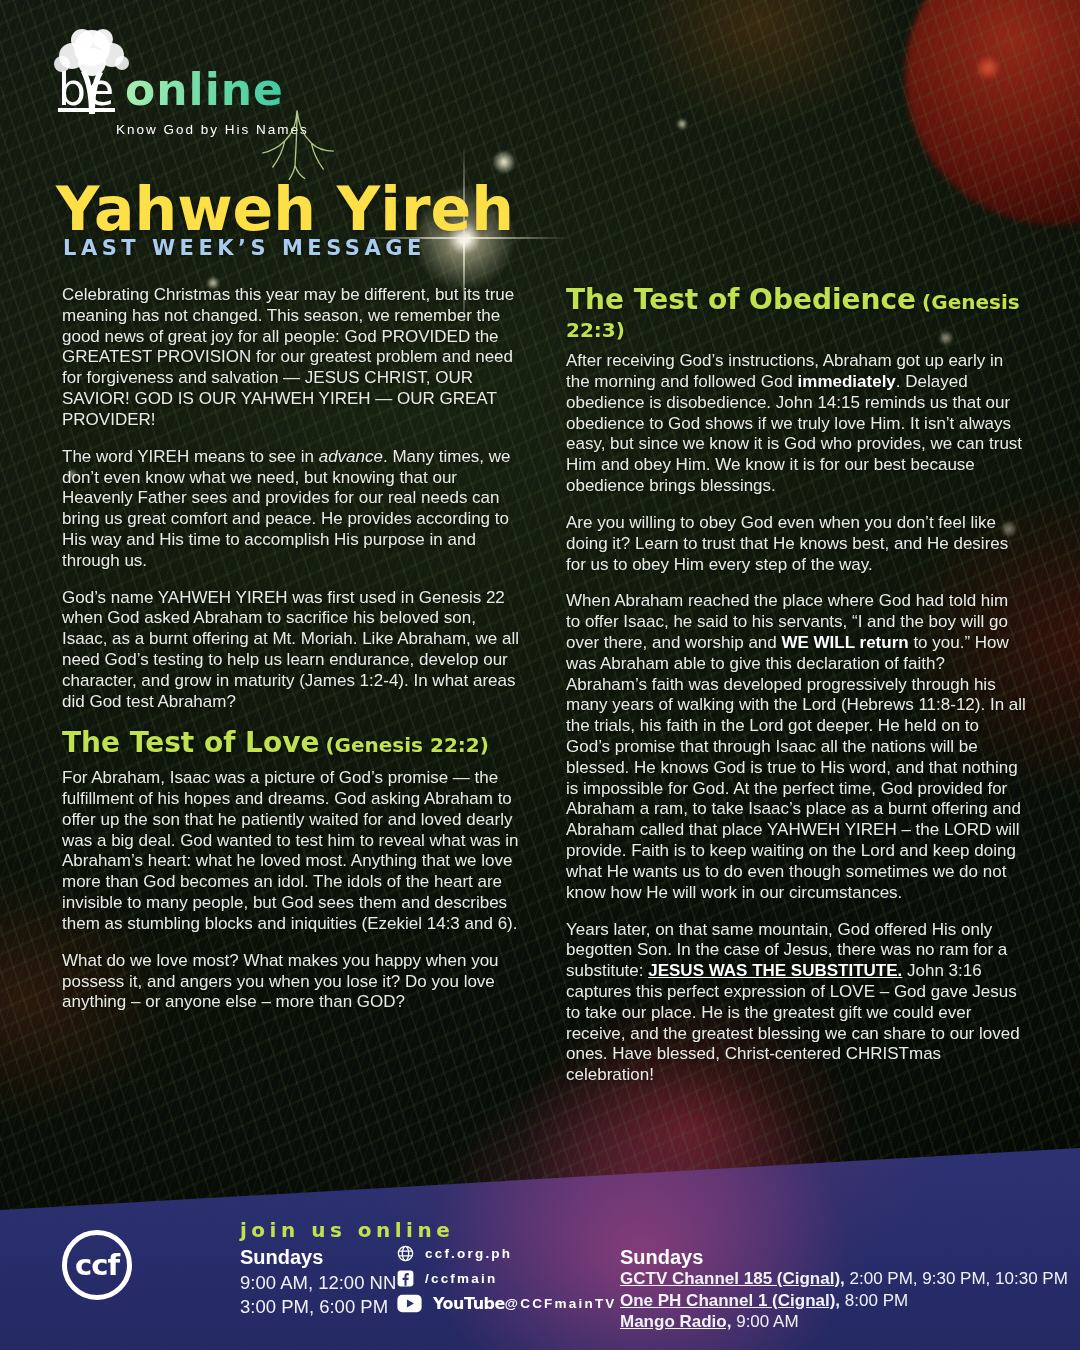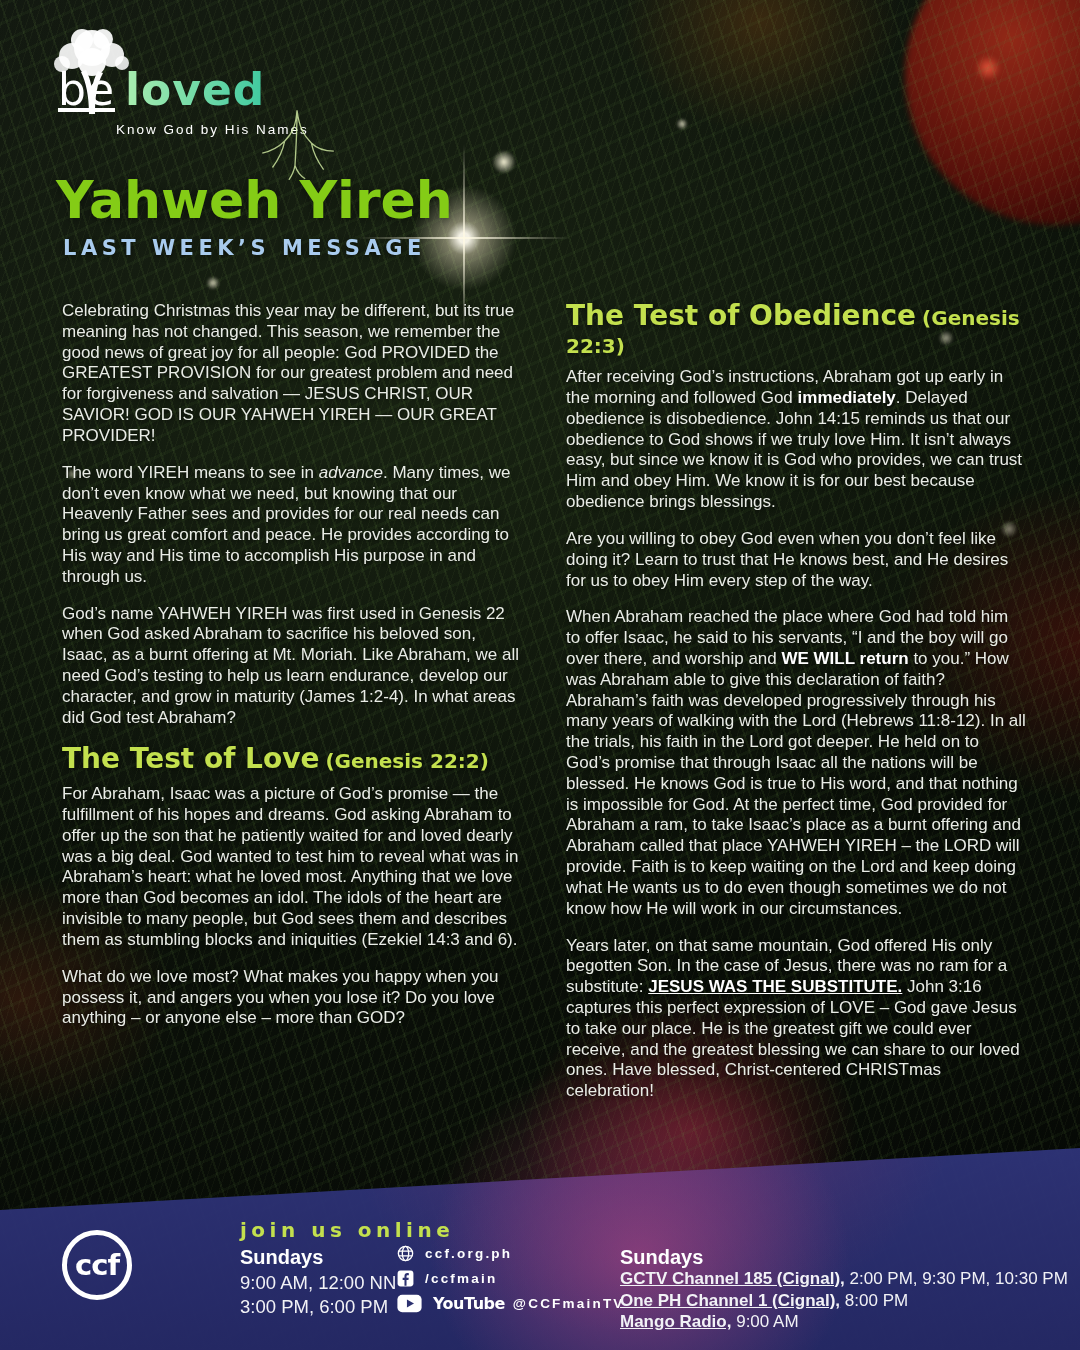--- a/index.html
+++ b/index.html
@@ -50,29 +50,29 @@
          font-size:44px;line-height:1;white-space:nowrap;}
   .brand-be{color:#fff;font-weight:normal;letter-spacing:1px;text-decoration:underline;}
   .brand-rooted{font-weight:bold;margin-left:10px;letter-spacing:1px;
      background:linear-gradient(90deg,var(--brand-mint-light,#a9edb0),var(--brand-mint-dark,#3fc9a0));
      -webkit-background-clip:text;background-clip:text;color:transparent;}
   .tagline{position:absolute;left:80px;top:100px;font-size:13.5px;letter-spacing:2px;color:#fff;text-align:center;}
   .roots{position:absolute;left:214px;top:86px;width:92px;height:72px;opacity:.8;}
 
   
   .title{position:absolute;left:56px;top:138px;font-family:"DejaVu Sans",sans-serif;
-     font-weight:bold;font-size:52px;line-height:1.05;color:#84cc16;letter-spacing:0;
+     font-weight:bold;font-size:60px;line-height:1.05;color:#fde047;letter-spacing:0;
      text-shadow:0 2px 10px rgba(0,0,0,.45);white-space:nowrap;}
   .subtitle{position:absolute;left:63px;top:236px;font-family:"DejaVu Sans",sans-serif;
      font-weight:bold;font-size:21px;letter-spacing:4.5px;color:var(--subtitle-blue,#a9cbee);
      text-shadow:0 1px 5px rgba(0,0,0,.6);white-space:nowrap;}
 
   
   .columns{position:absolute;left:62px;top:285px;width:964px;display:flex;gap:44px;}
-  .col{width:460px;flex:0 0 460px;margin-top:16px;}
+  .col{width:460px;flex:0 0 460px;}
   .body-p{font-size:17px;line-height:1.225;margin:0 0 16px;color:var(--body-text,#e9ece6);
      text-shadow:0 1px 4px rgba(0,0,0,.6);}
   .body-p .b{font-weight:bold;color:#fff;}
   .body-p .i{font-style:italic;}
   .body-p .u{text-decoration:underline;}
   .section-heading{margin:14px 0 9px;font-family:"DejaVu Sans",sans-serif;font-weight:bold;
      color:var(--accent-green,#c3e04e);text-shadow:0 1px 4px rgba(0,0,0,.6);line-height:1.1;}
   .col > .section-heading:first-child{margin-top:0;}
   .h-title{font-size:28px;}
   .h-ref{font-size:20px;margin-left:6px;}
@@ -96,21 +96,21 @@
   .f-day-online{left:240px;top:100px;}
   .f-day-bc{left:620px;top:100px;}
   .times{position:absolute;left:240px;top:125px;font-size:18.5px;line-height:24px;color:#f2f2f6;}
   .links{position:absolute;left:396px;top:98px;}
   .link-row{display:flex;align-items:center;margin-bottom:7px;height:18px;}
   .link-icon{width:19px;height:19px;display:inline-flex;margin-right:10px;}
   .link-icon svg{width:100%;height:100%;}
   .yt-icon-wide{width:27px !important;}
   .link-label{font-weight:bold;font-size:13.5px;letter-spacing:2.2px;color:#fff;}
   .yt-word{font-family:"DejaVu Sans",sans-serif;font-weight:bold;font-size:16px;
-     margin-right:8px;letter-spacing:-.5px;}
+     letter-spacing:-.5px;}
   .bc-lines{position:absolute;left:620px;top:122px;font-size:17px;line-height:21.5px;color:#f2f2f6;}
   .bc-line .b{font-weight:bold;text-decoration:underline;}
 </style>
 </head>
 <body>
 
 <div class="page">
 
   <div class="bg-base"></div>
   <div class="ornament orn-tr"></div>
@@ -133,21 +133,21 @@
         <circle cx="72" cy="33" r="12" opacity=".9"></circle>
           <circle cx="42" cy="18" r="11" opacity=".92"></circle>
         <circle cx="63" cy="17" r="10" opacity=".92"></circle>
           <circle cx="22" cy="42" r="8" opacity=".85"></circle>
         <circle cx="82" cy="41" r="7" opacity=".85"></circle>
           <circle cx="52" cy="40" r="14" opacity=".95"></circle>
       </g>
       <path d="M49 92 C49 74 46 60 41 50 L46 48 C50 56 51 62 52 66 C53 60 55 54 58 49 L63 51 C57 62 55 74 55 92 Z" fill="#fff"></path>
     </svg>
     <div class="brand">
-      <span class="brand-be">be</span><span class="brand-rooted">loved</span>
+      <span class="brand-be">be</span><span class="brand-rooted">online</span>
     </div>
     <div class="tagline">Know God by His Names</div>
     <svg class="roots" viewBox="0 0 90 70" fill="none" stroke="#d6f0a6" stroke-width="1.3">
       <path d="M46 2 C45 16 42 24 34 32 M34 32 C28 38 20 42 12 44 M34 32 C32 42 28 50 22 58
                M46 2 C48 18 52 26 60 34 M60 34 C66 40 74 42 82 42 M60 34 C62 44 66 52 72 60
                M46 2 C46 22 45 40 44 56 M44 56 C43 62 41 66 38 70 M44 56 C46 62 49 66 54 69"></path>
     </svg>
   </div>
 
   <h1 class="title">Yahweh Yireh</h1>

